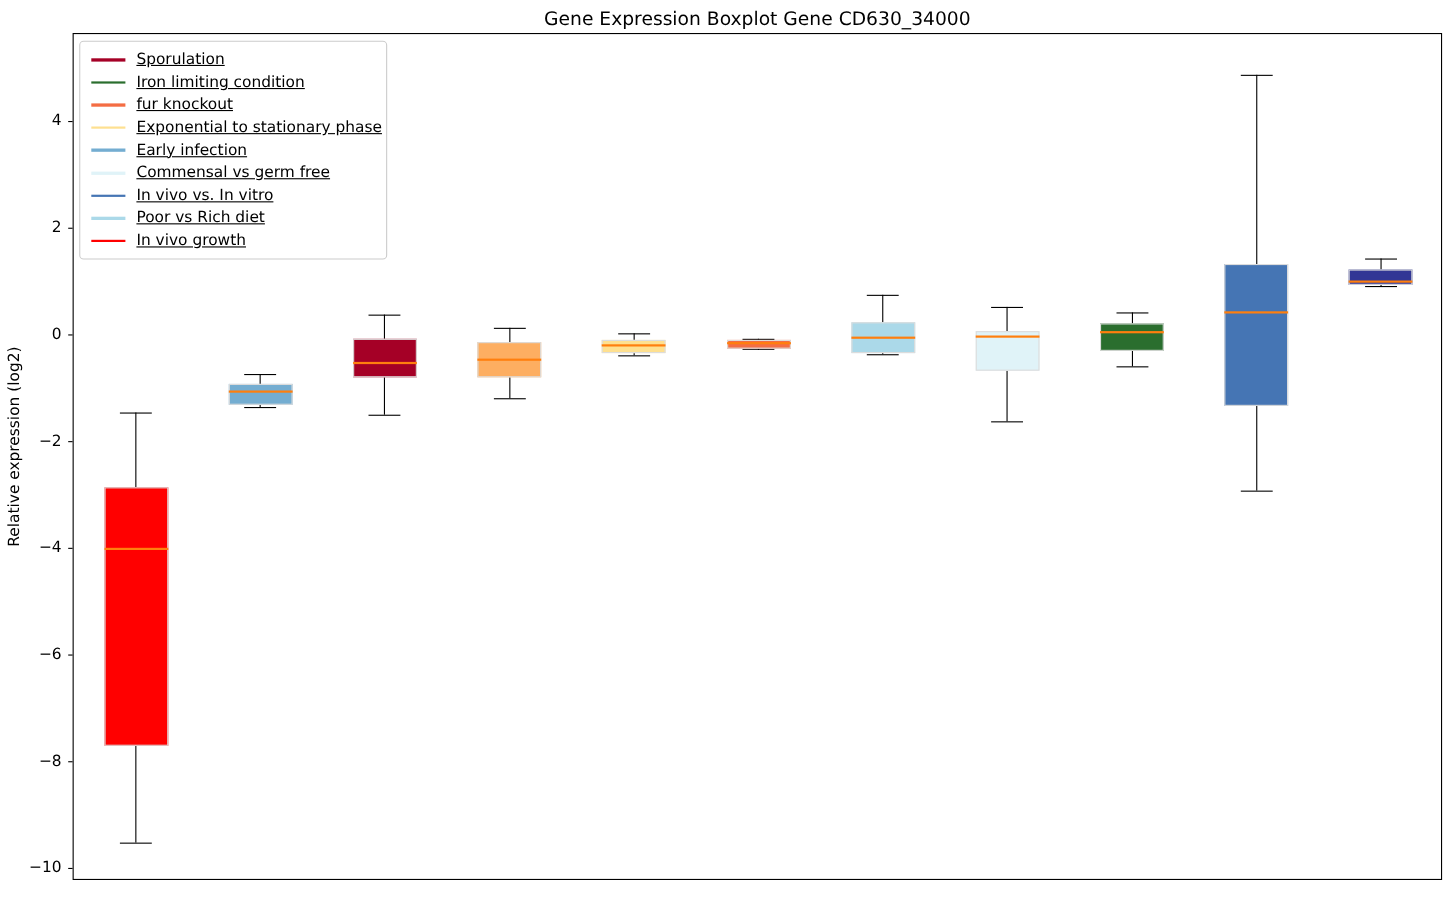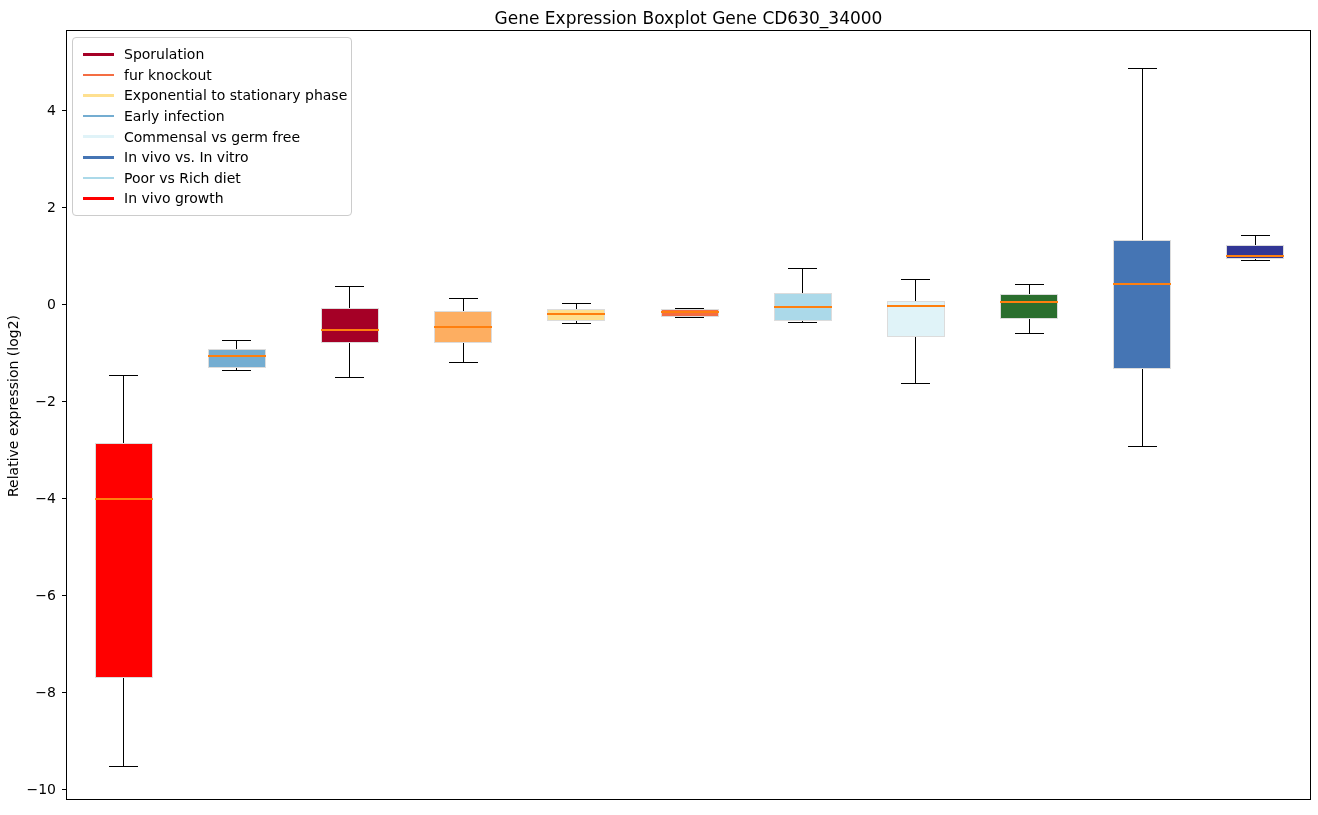--- a/index.html
+++ b/index.html
@@ -28,21 +28,21 @@
   }
   .whisker-line{position:absolute;width:1px;background:#000;}
   .whisker-cap{position:absolute;height:1px;background:#000;}
   .box-rect{position:absolute;box-sizing:border-box;border:1px solid #dcdcdc;}
   .median-line{position:absolute;height:2px;}
   .legend{
     position:absolute;left:72px;top:37px;width:280px;
     background:#fff;border:1px solid #cccccc;border-radius:4px;
     padding:6px 10px 6px 10px;box-sizing:border-box;z-index:5;
   }
-  .legend-item{display:flex;align-items:center;height:20.6px;}
+  .legend-item{display:flex;align-items:center;height:20.6px;text-decoration:underline;}
   .legend-swatch{width:31px;height:2.5px;margin-right:10px;flex:0 0 auto;}
   .legend-label{font-size:14px;line-height:18px;white-space:nowrap;}
 </style>
 </head>
 <body>
 
 <div class="chart-title">Gene Expression Boxplot Gene CD630_34000</div>
 <div class="y-axis-label">Relative expression (log2)</div>
 
 <div class="plot-area" id="plot">
@@ -152,20 +152,24 @@
     <div class="y-tick-mark" style="left: 62px; top: 691.87px;"></div>
     <div class="y-tick-label" style="left: 12px; top: 779.848px;">−10</div>
     <div class="y-tick-mark" style="left: 62px; top: 788.848px;"></div>
   </div>
 <div class="legend" id="legend">
     <div class="legend-item">
       <span class="legend-swatch" style="background: rgb(165, 0, 38);"></span>
       <span class="legend-label">Sporulation</span>
     </div>
     <div class="legend-item">
+      <span class="legend-swatch" style="background: rgb(42, 110, 46);"></span>
+      <span class="legend-label">Iron limiting condition</span>
+    </div>
+    <div class="legend-item">
       <span class="legend-swatch" style="background: rgb(244, 109, 67);"></span>
       <span class="legend-label">fur knockout</span>
     </div>
     <div class="legend-item">
       <span class="legend-swatch" style="background: rgb(254, 224, 144);"></span>
       <span class="legend-label">Exponential to stationary phase</span>
     </div>
     <div class="legend-item">
       <span class="legend-swatch" style="background: rgb(116, 173, 209);"></span>
       <span class="legend-label">Early infection</span>

